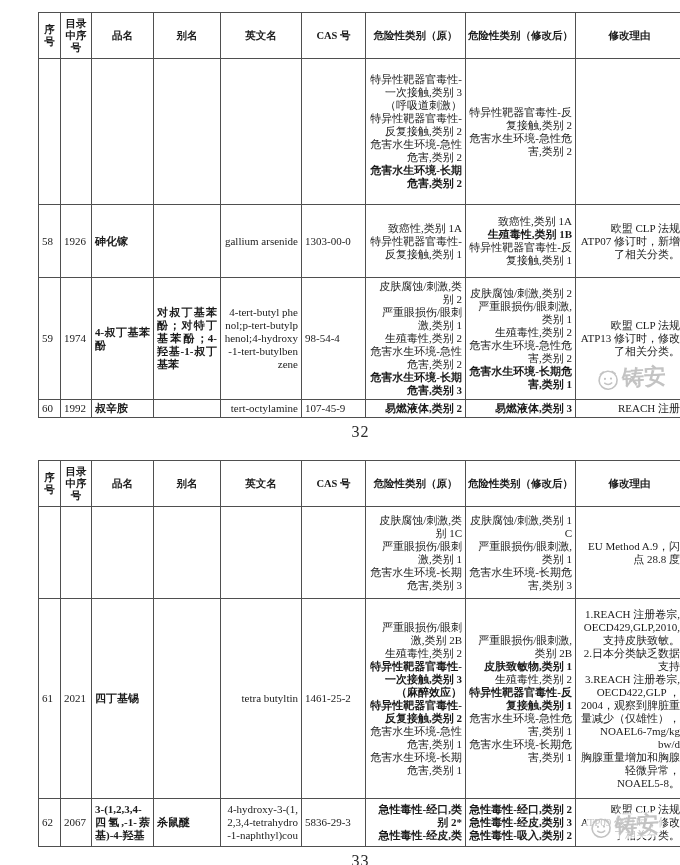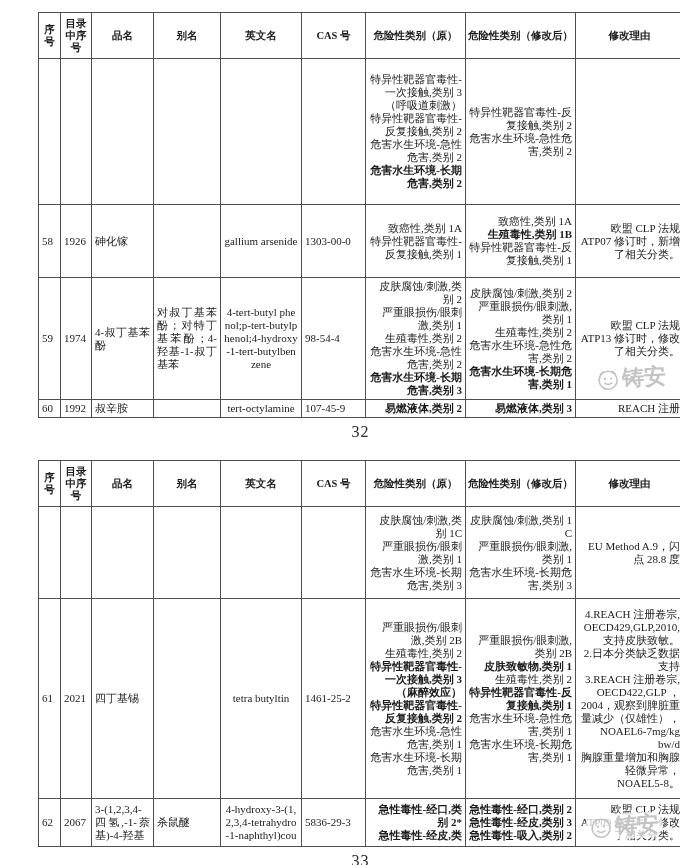--- a/index.html
+++ b/index.html
@@ -18,22 +18,22 @@
     padding:2px 3px;vertical-align:middle;
     overflow:hidden;
   }
   table.doc th{
     font-weight:bold;text-align:center;font-size:10.5px;line-height:12px;
     padding:3px 1px;height:46px;box-sizing:border-box;
   }
   th.nw{white-space:nowrap;}
   th.wrap{white-space:normal;}
   td.c{}
-  td.j{text-align:justify;text-justify:inter-character;}
-  td.en{word-break:break-all;text-align:center;}
+  td.j{text-align:justify;text-justify:inter-character;font-weight:bold;}
+  td.en{word-break:break-all;text-align:right;}
   td.hz,td.rs{text-align:right;}
   td.hz{word-break:break-all;}
   .ln{display:block;}
   .b{font-weight:bold;}
   .pagenum{
     width:100%;text-align:center;font-size:16px;color:#2a2a2a;
     margin-top:5px;letter-spacing:1px;
   }
   .watermark{
     position:absolute;display:flex;align-items:center;gap:2px;
@@ -226,21 +226,21 @@
           </td>
           <td class="hz">
             <span class="ln">严重眼损伤/眼刺激,类别 2B</span>
             <span class="ln b">皮肤致敏物,类别 1</span>
             <span class="ln">生殖毒性,类别 2</span>
             <span class="ln b">特异性靶器官毒性-反复接触,类别 1</span>
             <span class="ln">危害水生环境-急性危害,类别 1</span>
             <span class="ln">危害水生环境-长期危害,类别 1</span>
           </td>
           <td class="rs">
-            <span class="ln">4.REACH 注册卷宗,</span>
+            <span class="ln">1.REACH 注册卷宗,</span>
             <span class="ln">OECD429,GLP,2010,</span>
             <span class="ln">支持皮肤致敏。</span>
             <span class="ln">2.日本分类缺乏数据</span>
             <span class="ln">支持</span>
             <span class="ln">3.REACH 注册卷宗,</span>
             <span class="ln">OECD422,GLP ，</span>
             <span class="ln">2004，观察到脾脏重</span>
             <span class="ln">量减少（仅雄性），</span>
             <span class="ln">NOAEL6-7mg/kg</span>
             <span class="ln">bw/d</span>

